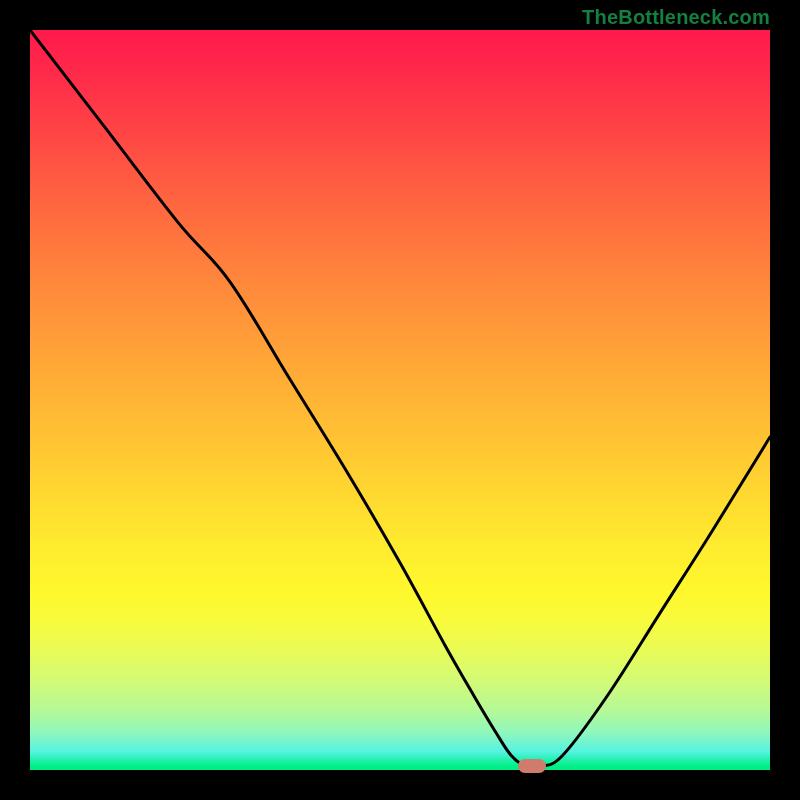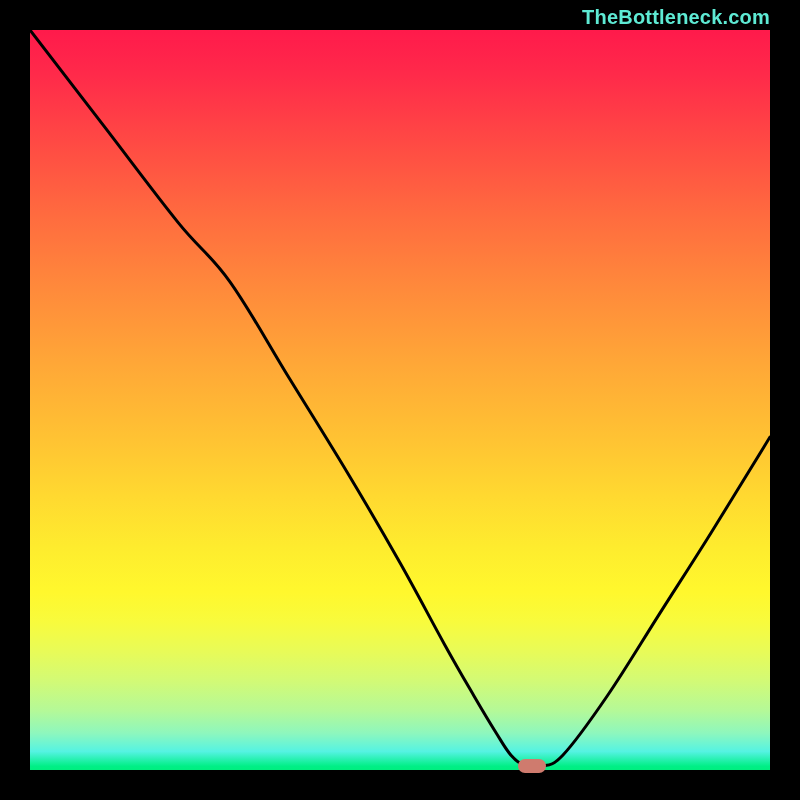--- a/index.html
+++ b/index.html
@@ -43,21 +43,21 @@
       #00ee7f 100%
     );
   }
   .watermark {
     position: absolute;
     top: 6px;
     right: 30px;
     font-family: Arial, Helvetica, sans-serif;
     font-size: 20px;
     font-weight: 600;
-    color: #5eead4;
+    color: #15803d;
     letter-spacing: 0.2px;
     margin-left: 16px;
   }
   .curve-svg {
     position: absolute;
     left: 30px;
     top: 30px;
     width: 740px;
     height: 740px;
     pointer-events: none;

